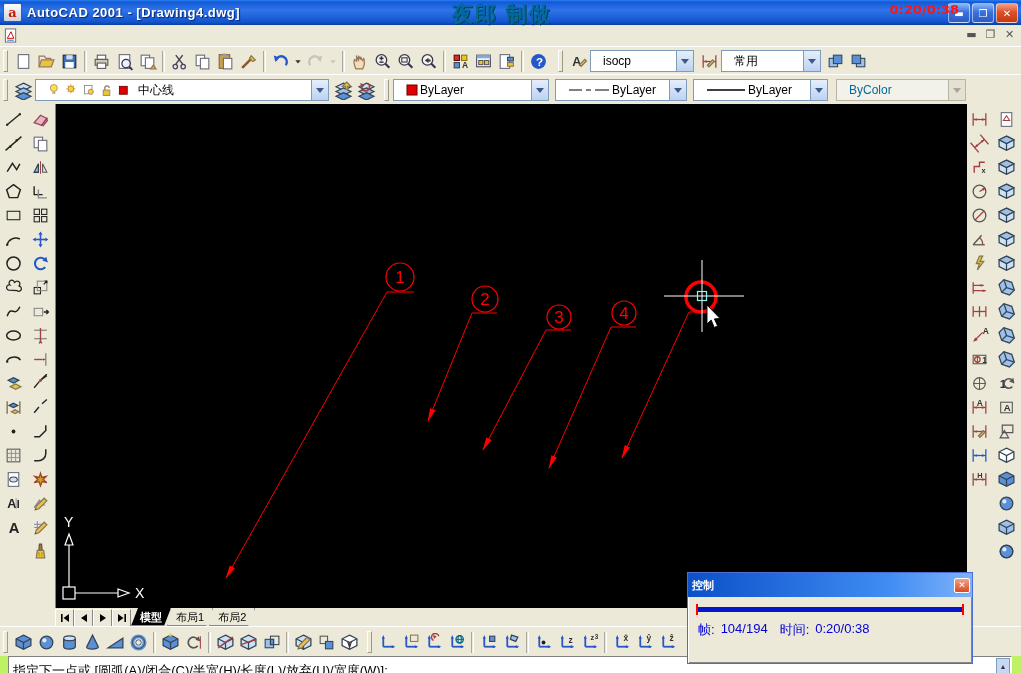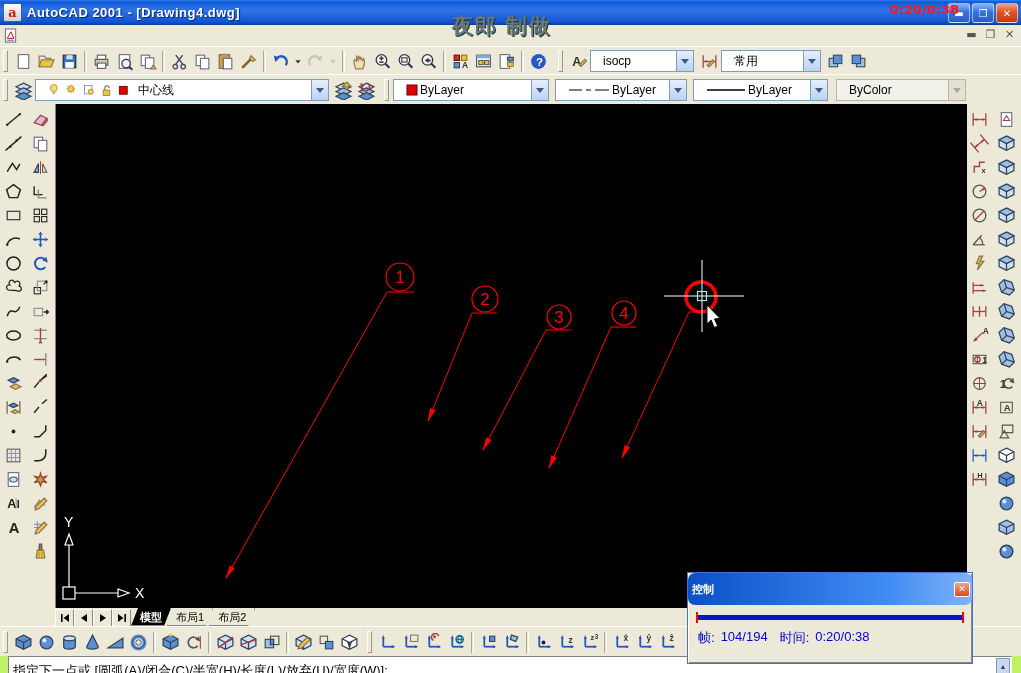--- a/index.html
+++ b/index.html
@@ -8,22 +8,22 @@
   #stage{position:absolute;inset:0;width:1021px;height:673px;}
 
   
   .titlebar{position:absolute;left:0;top:0;width:1021px;height:25px;
     background:linear-gradient(180deg,#2a80f0 0%,#1159d6 8%,#2f74e8 40%,#1254cf 88%,#0a3d9e 100%);
     display:flex;align-items:center;color:#fff;}
   .titleicon{width:17px;height:17px;margin:0 5px 0 3px;background:linear-gradient(#fdfdfd,#cdd2dc);
     border:1px solid #4a5a7a;border-radius:2px;display:flex;align-items:center;justify-content:center;
     font:bold 13px "DejaVu Serif",serif;color:#c81e00;}
   .titletext{font:bold 13px "Liberation Sans",sans-serif;letter-spacing:.5px;text-shadow:1px 1px 1px #04287a;}
-  .watermark{position:absolute;left:452px;top:12px;font:bold 21px "Liberation Sans",sans-serif;
-    color:#737373;text-shadow:1px 1px 0 #044;letter-spacing:2px;z-index:5;}
+  .watermark{position:absolute;left:452px;top:0px;font:bold 21px "Liberation Sans",sans-serif;
+    color:#0369a1;text-shadow:1px 1px 0 #044;letter-spacing:2px;z-index:5;}
   .timer{position:absolute;right:62px;top:2px;font:bold 13px "DejaVu Sans",sans-serif;color:#ff1414;z-index:60;}
   .winbtns{position:absolute;right:3px;top:3px;display:flex;gap:2px;z-index:55;}
   .wbtn{width:20px;height:18px;border-radius:3px;border:1px solid #fff8;color:#fff;
     background:linear-gradient(180deg,#8db6f2,#3a71dd 45%,#2b5cc4);display:flex;align-items:center;justify-content:center;
     font:bold 10px "DejaVu Sans",sans-serif;}
   .wbtn.close{background:linear-gradient(180deg,#f3a188,#dd5226 45%,#c23a0e);}
 
   
   .menubar{position:absolute;left:0;top:25px;width:1021px;height:21px;background:#ece9d8;
     border-bottom:1px solid #d8d4c4;display:flex;align-items:center;font-size:12.5px;color:#000;}
@@ -43,21 +43,21 @@
   .sep{width:1px;height:21px;margin:0 3px;border-left:1px solid #aca899;border-right:1px solid #fff;}
   .tbtn{width:23px;height:23px;display:flex;align-items:center;justify-content:center;flex:none;}
   .tbtn.narrow{width:12px;}
   .tbtn.dis svg{opacity:.45;filter:grayscale(1);}
   .combo{height:20px;background:#fff;border:1px solid #7f9db9;display:flex;align-items:center;
     font-size:12px;color:#000;flex:none;overflow:hidden;}
   .combo .cval{flex:1;padding-left:12px;white-space:nowrap;display:flex;align-items:center;gap:2px;}
   .combo .carr{width:16px;height:100%;border-left:1px solid #7f9db9;
     background:linear-gradient(180deg,#e6eefb,#bcd2f2);display:flex;align-items:center;justify-content:center;}
   .combo .carr:after{content:"";border:4px solid transparent;border-top:5px solid #3a5a8c;margin-top:4px;}
-  .combo.dis{background:#f2f1ea;border-color:#b8b5a4;color:#000000;}
+  .combo.dis{background:#f2f1ea;border-color:#b8b5a4;color:#0369a1;}
   .combo.dis .carr{background:#e4e1d2;border-left-color:#b8b5a4;}
   .combo.dis .carr:after{border-top-color:#a8a596;}
 
   
   .sidetools{position:absolute;top:104px;height:522px;background:#ece9d8;display:flex;gap:1px;}
   #lefttools{left:0;width:55px;}
   #righttools{left:966px;width:55px;}
   .tcol{width:26px;display:flex;flex-direction:column;align-items:center;padding-top:3px;}
   .tcol .tbtn{width:23px;height:24px;}
 
@@ -81,22 +81,22 @@
   #cmdrow{position:absolute;left:0;top:656px;width:1021px;height:17px;background:#bef264;display:flex;}
   #cmdbox{margin-left:8px;width:1002px;height:17px;background:#fff;border:1px solid;
     border-color:#808080 #fff #fff #808080;overflow:hidden;position:relative;}
   #cmdtext{position:absolute;left:4px;top:5px;font-size:13px;color:#000;white-space:nowrap;}
   #cmdscroll{position:absolute;right:1px;top:1px;width:12px;height:14px;background:#c8d8f0;
     border:1px solid #7f9db9;font-size:7px;color:#335;display:flex;align-items:center;justify-content:center;}
 
   
   #ctrlpanel{position:absolute;left:687px;top:572px;width:284px;height:90px;z-index:50;
     background:#ece9d8;border:1px solid #4a6fd0;box-shadow:inset 1px 1px 0 #fff, inset -1px -1px 0 #888;}
-  #ctrltitle{height:32px;background:linear-gradient(90deg,#0b50c8,#3f8cf3 70%,#7fb2f8);
-    color:#fff;font:bold 11px "Liberation Sans",sans-serif;display:flex;align-items:center;padding:0 2px 0 4px;border-radius:7px;}
+  #ctrltitle{height:24px;background:linear-gradient(90deg,#0b50c8,#3f8cf3 70%,#7fb2f8);
+    color:#fff;font:bold 11px "Liberation Sans",sans-serif;display:flex;align-items:center;padding:0 2px 0 4px;}
   #ctrltitle .t{flex:1;}
   #ctrlclose{width:14px;height:13px;background:linear-gradient(#f3a188,#d94a1e);border:1px solid #fff;
     border-radius:2px;color:#fff;font:bold 9px "DejaVu Sans",sans-serif;display:flex;align-items:center;justify-content:center;}
   .ctrlbtns{display:flex;align-items:center;padding:6px 0 0 10px;gap:3px;}
   .pbtn{width:22px;height:20px;background:#f6f5ee;border:1px solid #18b0b8;box-shadow:inset -1px -1px 0 #9a9;
     display:flex;align-items:center;justify-content:center;}
   .pbtn.dis{border:1px solid;border-color:#fff #777 #777 #fff;background:#ece9d8;}
   .cbtn{height:20px;min-width:50px;margin-left:8px;background:#ece9d8;border:1px solid;
     border-color:#fff #666 #666 #fff;font-size:13px;display:flex;align-items:center;justify-content:center;}
   .cbtn.dis{color:#a0a0a0;}

